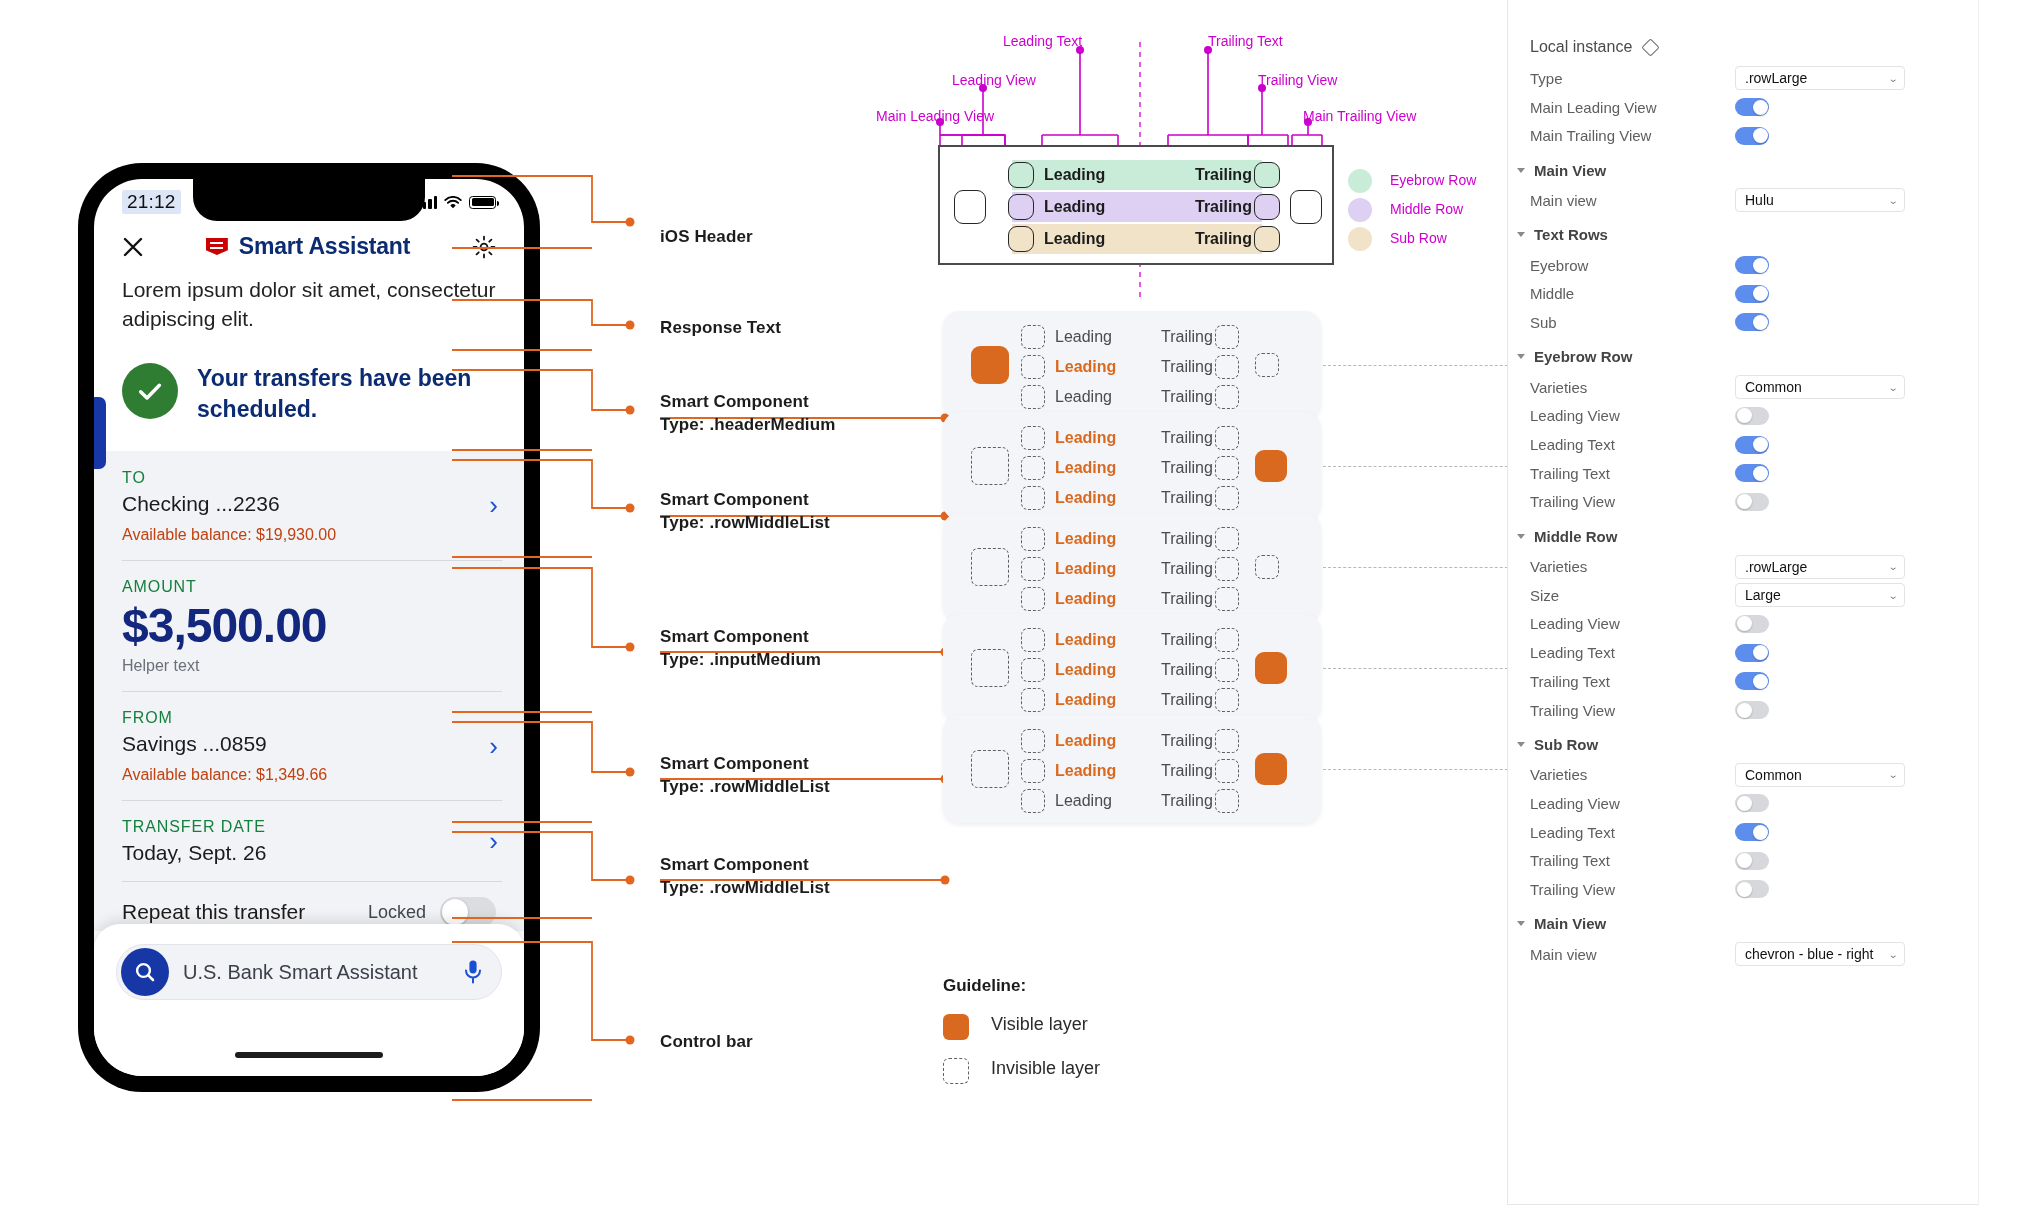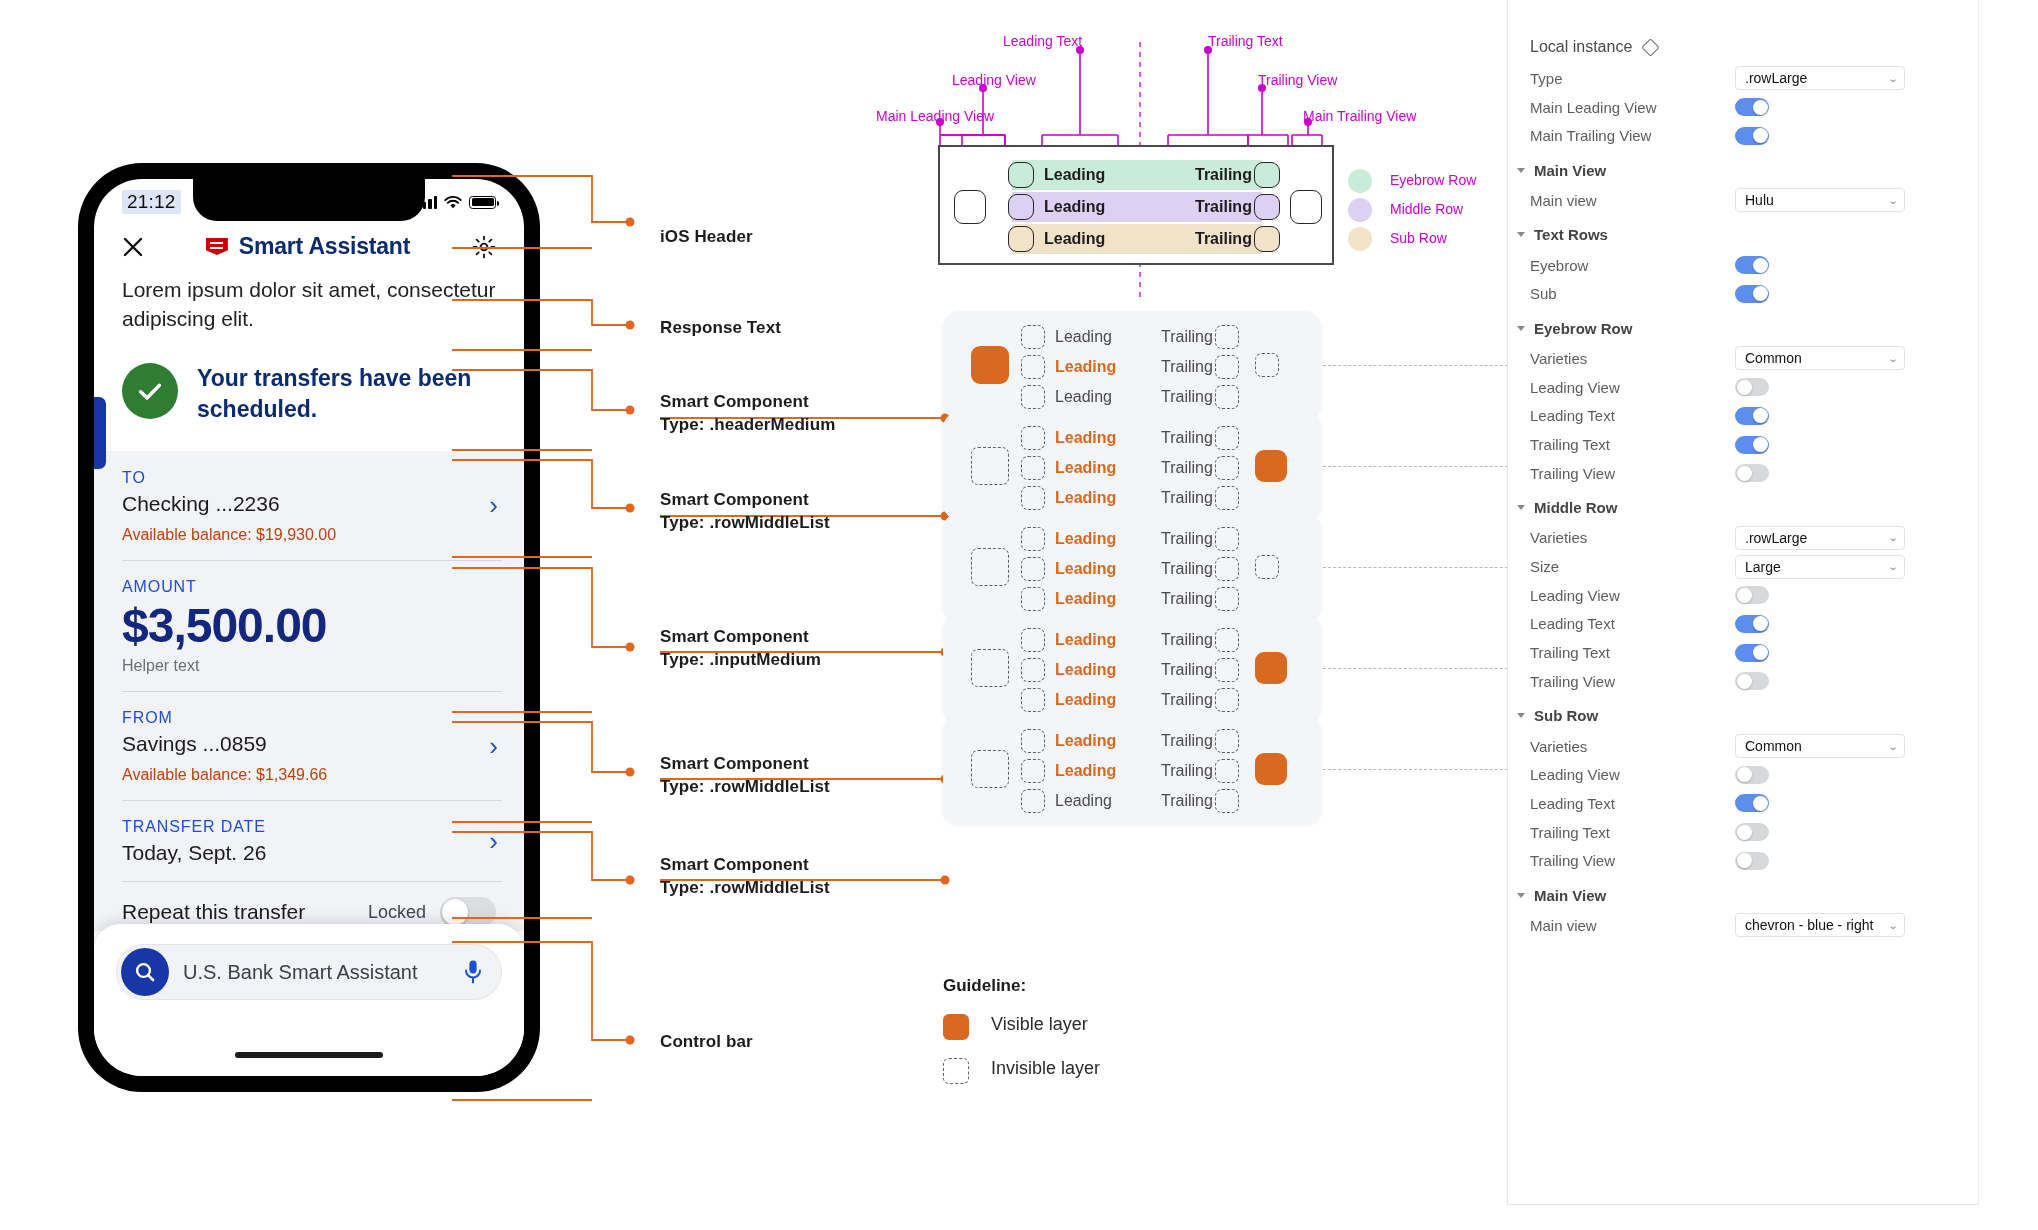--- a/index.html
+++ b/index.html
@@ -76,21 +76,21 @@
     background: #2e7d32; display: flex; align-items: center; justify-content: center;
   }
   #check-circle svg { width: 30px; height: 30px; }
   #confirm-text { font-size: 23px; font-weight: bold; color: #0b2b72; line-height: 1.34; }
 
   #detail-card { background: #f2f3f7; margin: 0 0 0 0; padding: 0 0 4px 0; }
   .detail-row { position: relative; padding: 18px 28px 16px 28px; }
   .detail-row + .detail-row::before {
     content:''; position:absolute; left:28px; right:22px; top:0; height:1px; background:#d6d8de;
   }
-  .row-label { font-size: 16px; letter-spacing: .9px; color: #1d4ed8; margin-bottom: 5px; }
+  .row-label { font-size: 16px; letter-spacing: .9px; color: #15803d; margin-bottom: 5px; }
   .row-value { font-size: 21px; color: #1b1b1b; }
   .row-sub { font-size: 16px; color: #c2410c; margin-top: 10px; }
   .row-chevron {
     position: absolute; right: 26px; top: 50%; transform: translateY(-50%);
     color: #1a4fd6; font-size: 26px; font-weight: 300; line-height: 1;
   }
   #amount-value { font-size: 48px; font-weight: bold; color: #12277d; letter-spacing: -1px;
                   line-height: 1.05; margin: 2px 0 6px 0; }
   #helper-text { font-size: 16px; color: #6b6f78; }
   #repeat-row { display: flex; align-items: center; justify-content: space-between;
@@ -642,20 +642,26 @@
           <span class="caret"></span>
           <span>Text Rows</span>
         </div>
         <div class="insp-row">
           <span class="k">Eyebrow</span>
           <span class="sw on">
             <i></i>
           </span>
         </div>
         <div class="insp-row">
+          <span class="k">Middle</span>
+          <span class="sw on">
+            <i></i>
+          </span>
+        </div>
+        <div class="insp-row">
           <span class="k">Sub</span>
           <span class="sw on">
             <i></i>
           </span>
         </div>
         <div class="insp-section">
           <span class="caret"></span>
           <span>Eyebrow Row</span>
         </div>
         <div class="insp-row">

